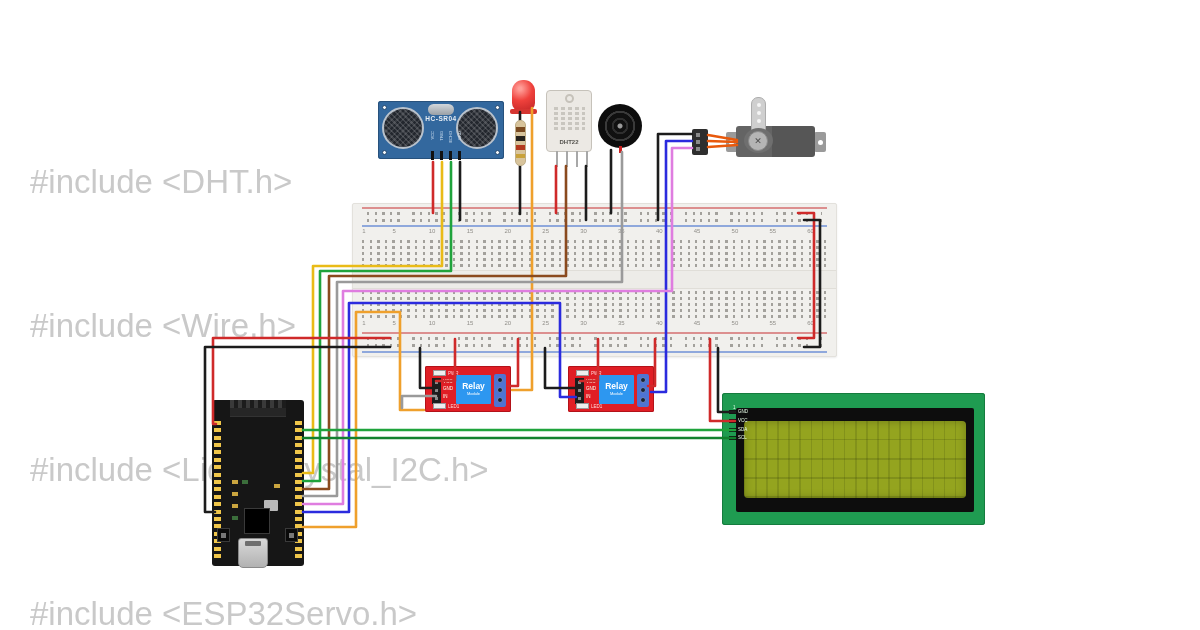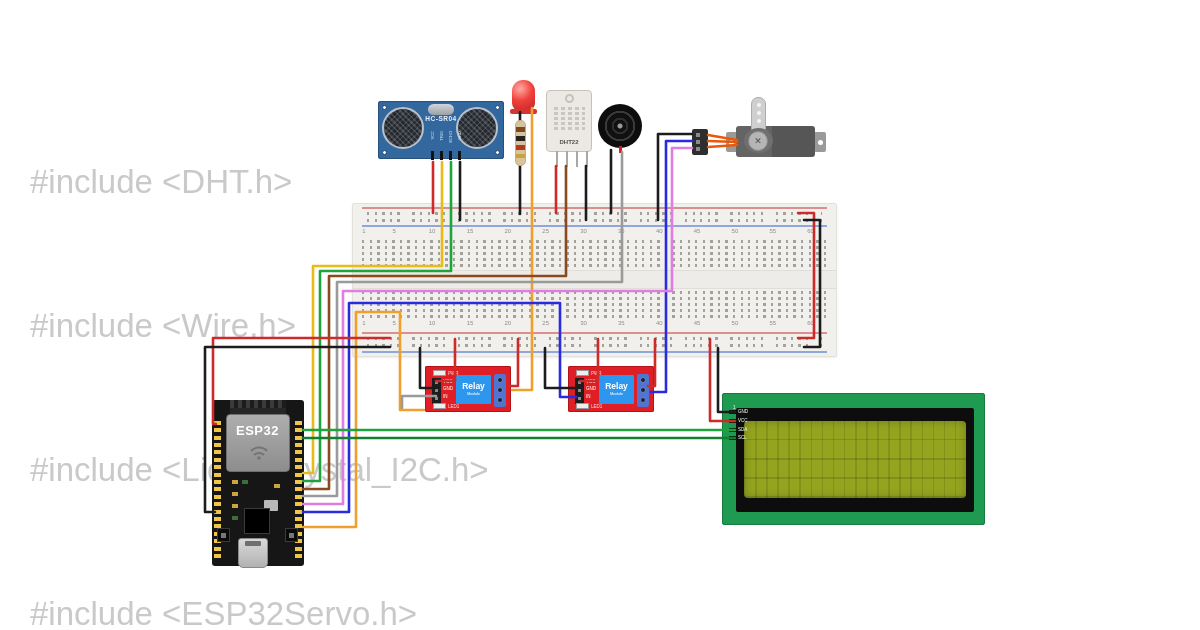--- a/index.html
+++ b/index.html
@@ -286,28 +286,20 @@
     </div>
     <div class="relay-term">
       <i style="top:3px"></i>
       <i style="top:13px"></i>
       <i style="top:23px"></i>
     </div>
   </div>
 
   <div id="esp32" class="cmp">
     <div id="esp-antenna"></div>
-    <div id="esp-module">
-      <div class="esp-label">ESP32</div>
-      <svg id="esp-wifi" width="20" height="16" viewBox="0 0 20 16">
-        <path d="M2 6 A 11 11 0 0 1 18 6" fill="none" stroke="#757575" stroke-width="2"></path>
-        <path d="M5 10 A 7 7 0 0 1 15 10" fill="none" stroke="#757575" stroke-width="2"></path>
-        <circle cx="10" cy="13" r="1.8" fill="#757575"></circle>
-      </svg>
-    </div>
     <div class="pin-col" style="left:2px"></div>
     <div class="pin-col" style="left:83px"></div>
     <div class="esp-smd" style="left:20px;top:80px"></div>
     <div class="esp-smd g" style="left:30px;top:80px"></div>
     <div class="esp-smd" style="left:20px;top:92px"></div>
     <div class="esp-smd" style="left:20px;top:104px"></div>
     <div class="esp-smd g" style="left:20px;top:116px"></div>
     <div class="esp-smd" style="left:62px;top:84px"></div>
     <div class="esp-can"></div>
     <div class="esp-chip"></div>

